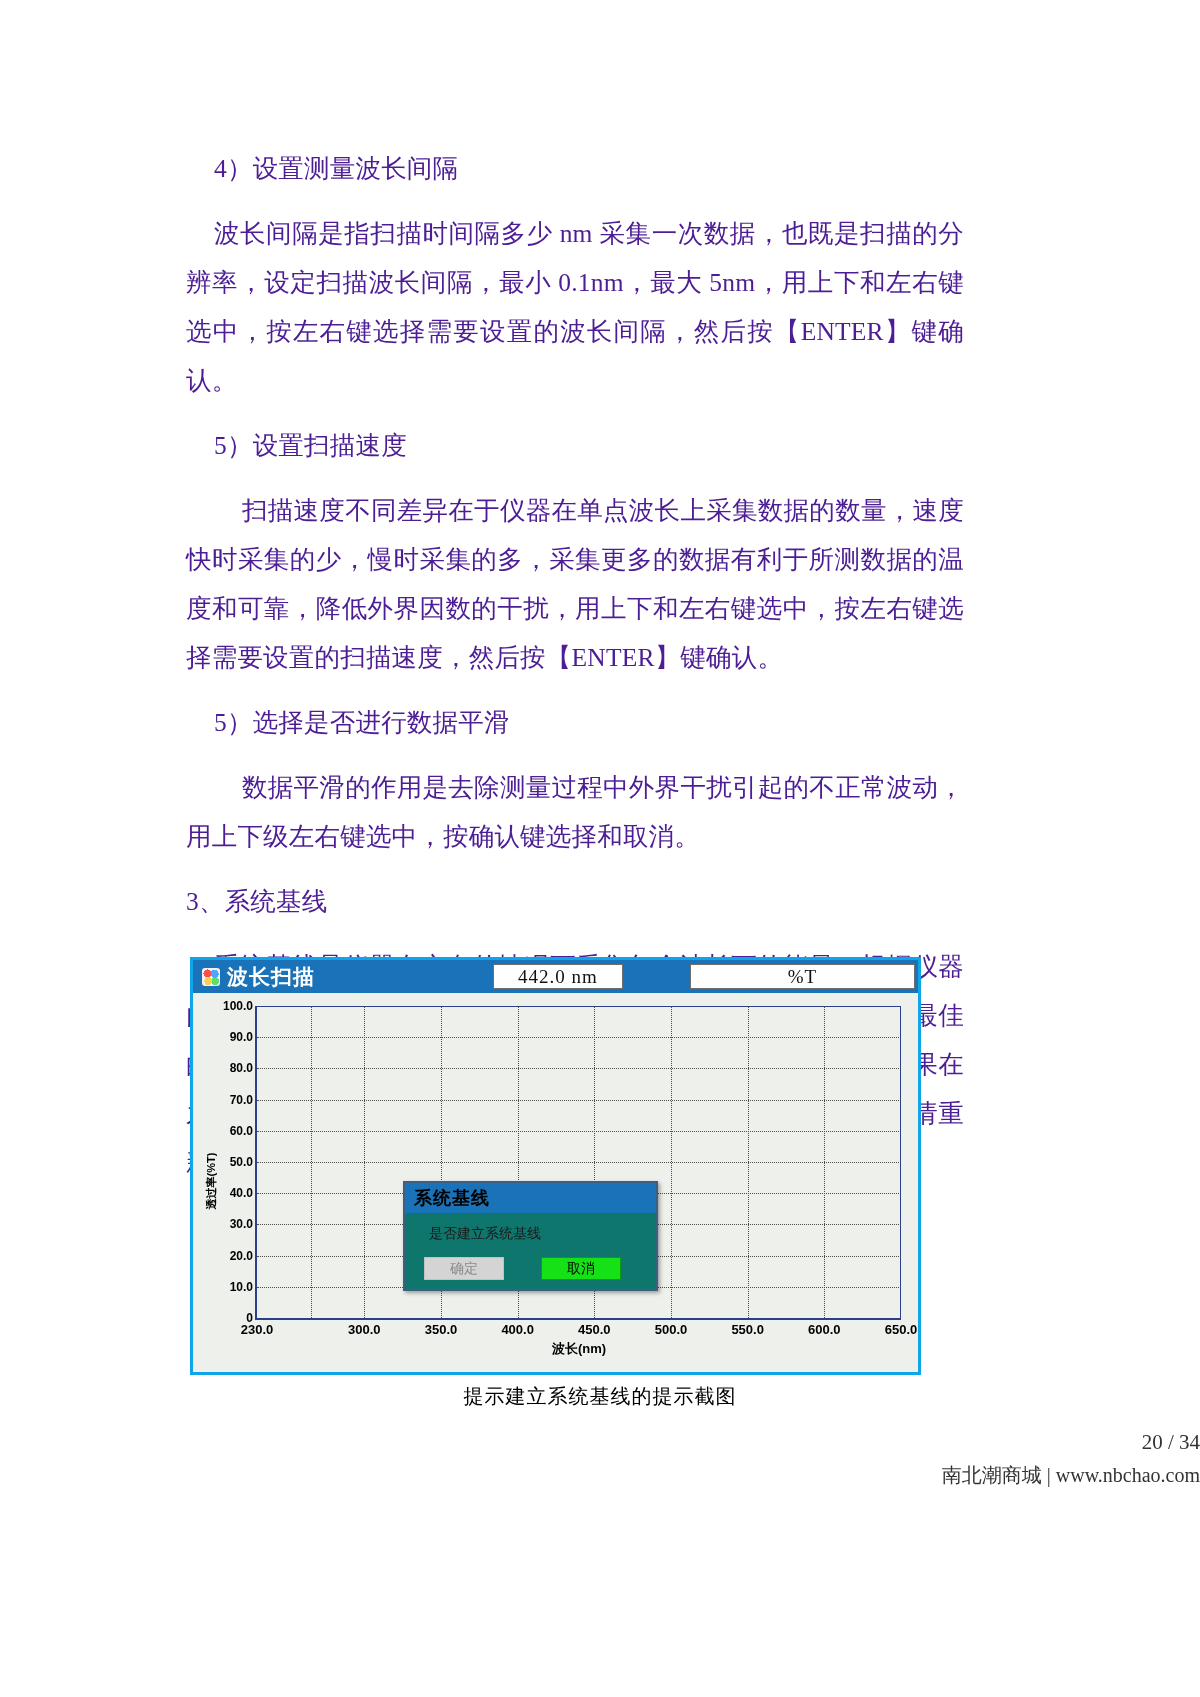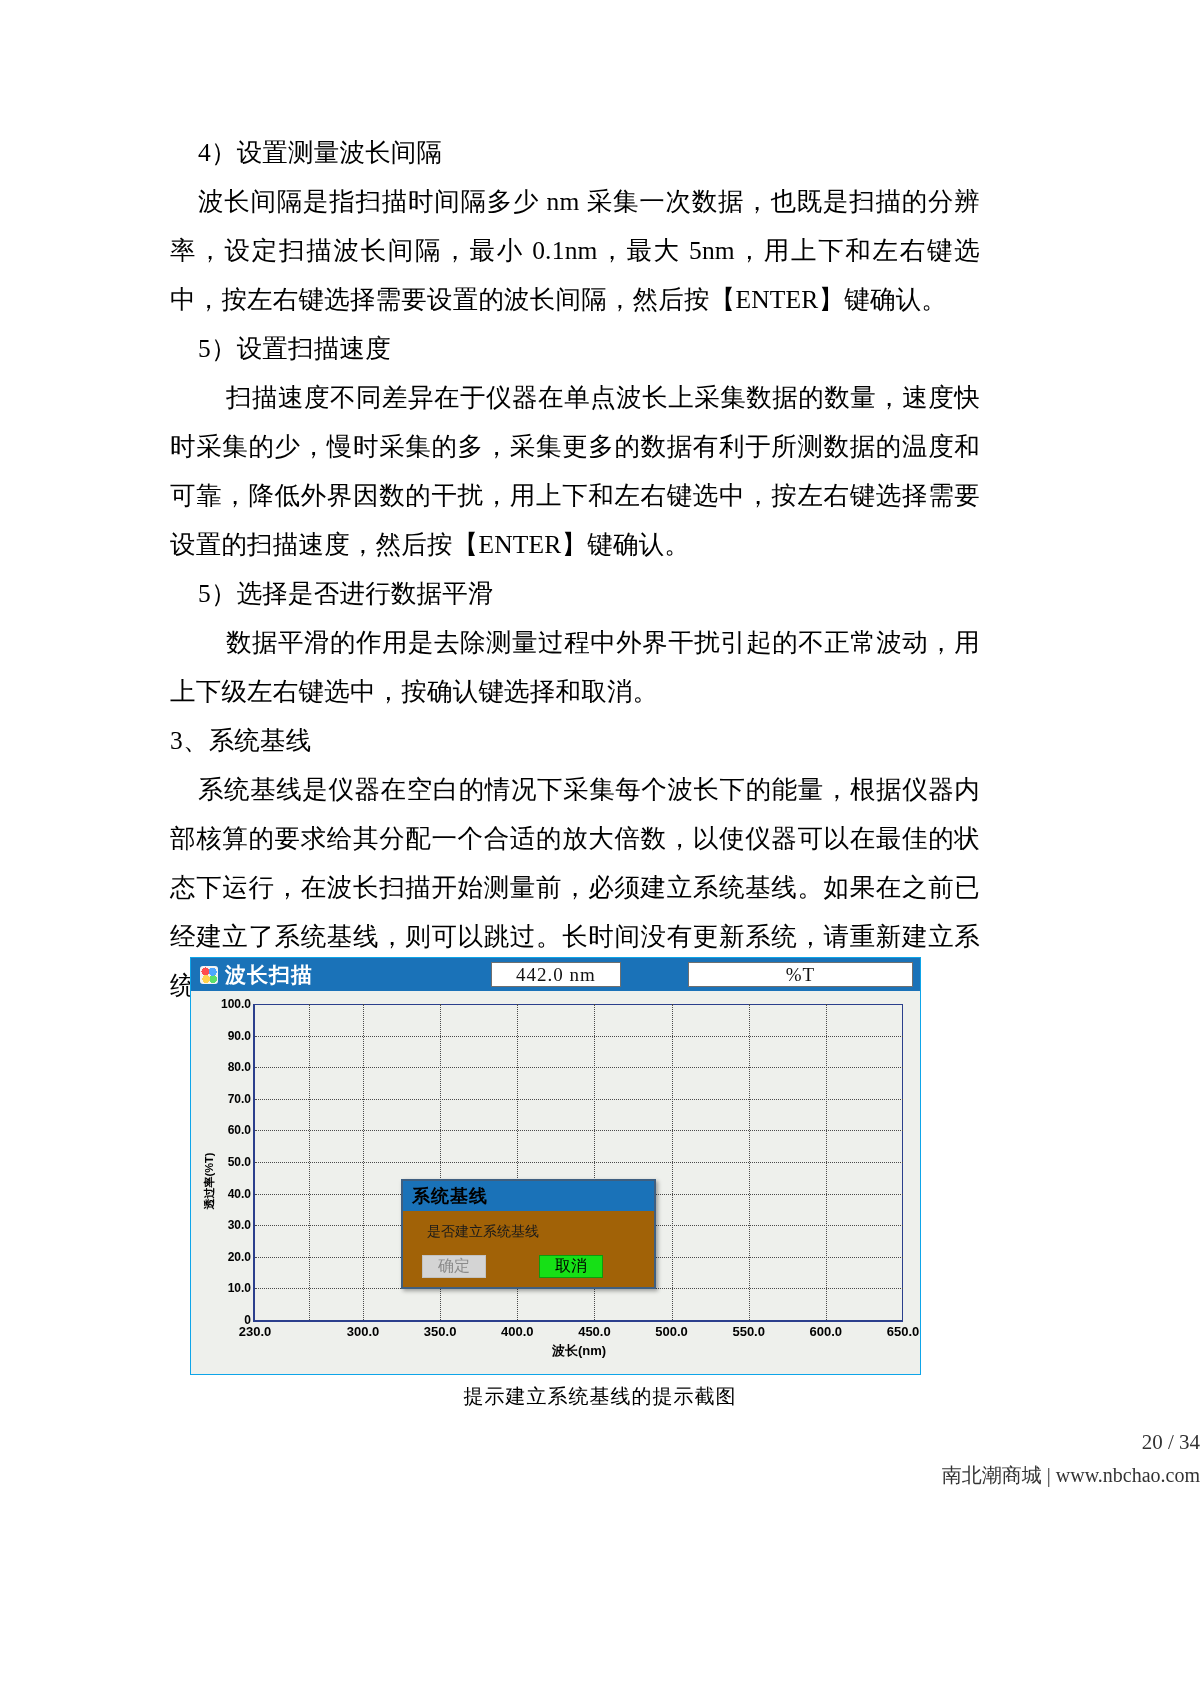--- a/index.html
+++ b/index.html
@@ -23,39 +23,39 @@
     position: absolute;
     left: 170px;
     top: 128px;
     width: 810px;
   }
   
   .para {
     font-family: "Liberation Serif", "DejaVu Serif", serif;
     font-size: 25.5px;
     line-height: 49px;
-    color: #000000;
+    color: #4c1d95;
     text-align: justify;
     text-justify: inter-ideograph;
     letter-spacing: 0.2px;
-    margin: 0;
+    margin: 16px;
     white-space: normal;
   }
   .indent1 { text-indent: 28px; }
   .indent2 { text-indent: 56px; }
   .noindent { text-indent: 0; }
 
   
   .shot-wrap {
     position: absolute;
     left: 190px;
     top: 957px;
     width: 731px;
     height: 418px;
-    border: 1px solid #0ea5e9;
+    border: 3px solid #0ea5e9;
     background: #eef0ec;
     box-sizing: border-box;
   }
   .shot-titlebar {
     position: absolute;
     left: 0; top: 0;
     width: 100%;
     height: 33px;
     background: #1a72b8;
     display: flex;
@@ -212,42 +212,42 @@
     padding-left: 9px;
     font-family: "Liberation Serif", "DejaVu Serif", serif;
     font-size: 18px;
     font-weight: 700;
     letter-spacing: 1px;
     box-sizing: border-box;
   }
   .dialog-body {
     position: relative;
     height: calc(100% - 30px);
-    background: #a16207;
+    background: #0f766e;
     text-decoration: underline;
   }
   .dialog-msg {
     position: absolute;
     left: 24px;
     top: 12px;
     font-family: "Liberation Sans", "DejaVu Sans", sans-serif;
     font-size: 14px;
     color: #1a1a1a;
     white-space: nowrap;
   }
   .dlg-btn {
     position: absolute;
     top: 44px;
-    width: 64px;
+    width: 80px;
     height: 23px;
     display: flex;
     align-items: center;
     justify-content: center;
     font-family: "Liberation Sans", "DejaVu Sans", sans-serif;
-    font-size: 16px;
+    font-size: 14px;
     box-sizing: border-box;
   }
   .dlg-btn-ok {
     left: 19px;
     background: #d4d4d4;
     border: 1px solid #c2c2c2;
     color: #8b8b8b;
   }
   .dlg-btn-cancel {
     left: 136px;

